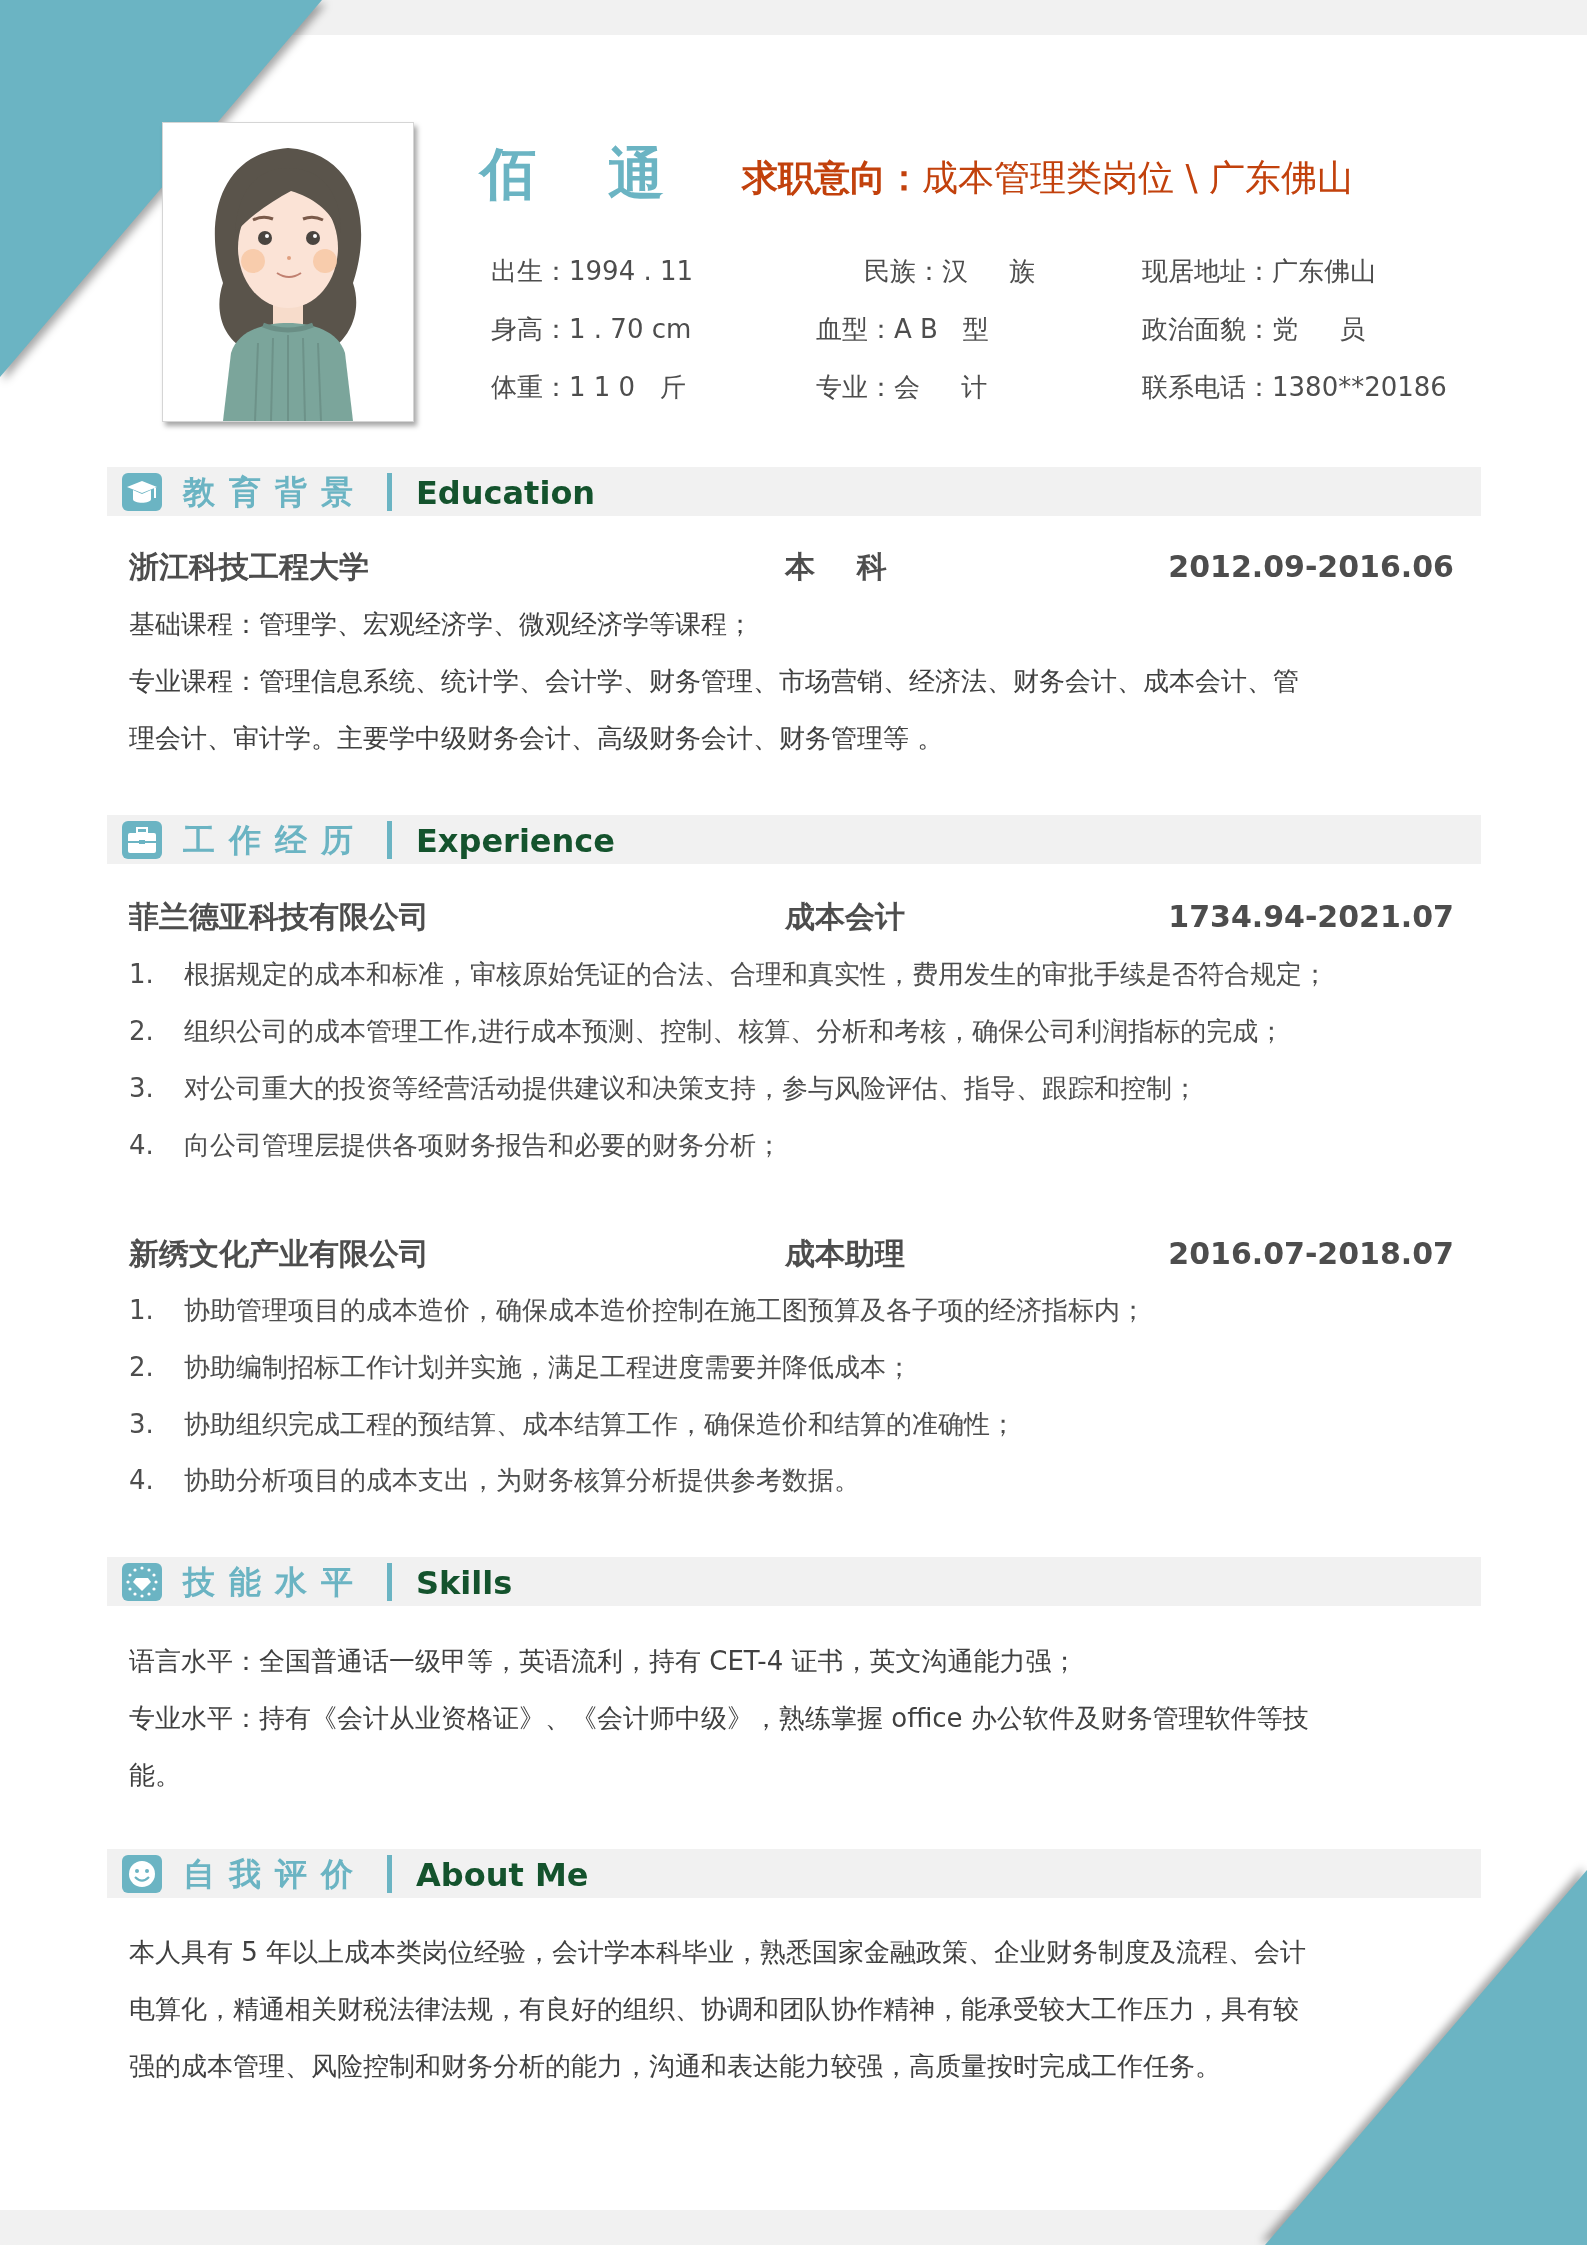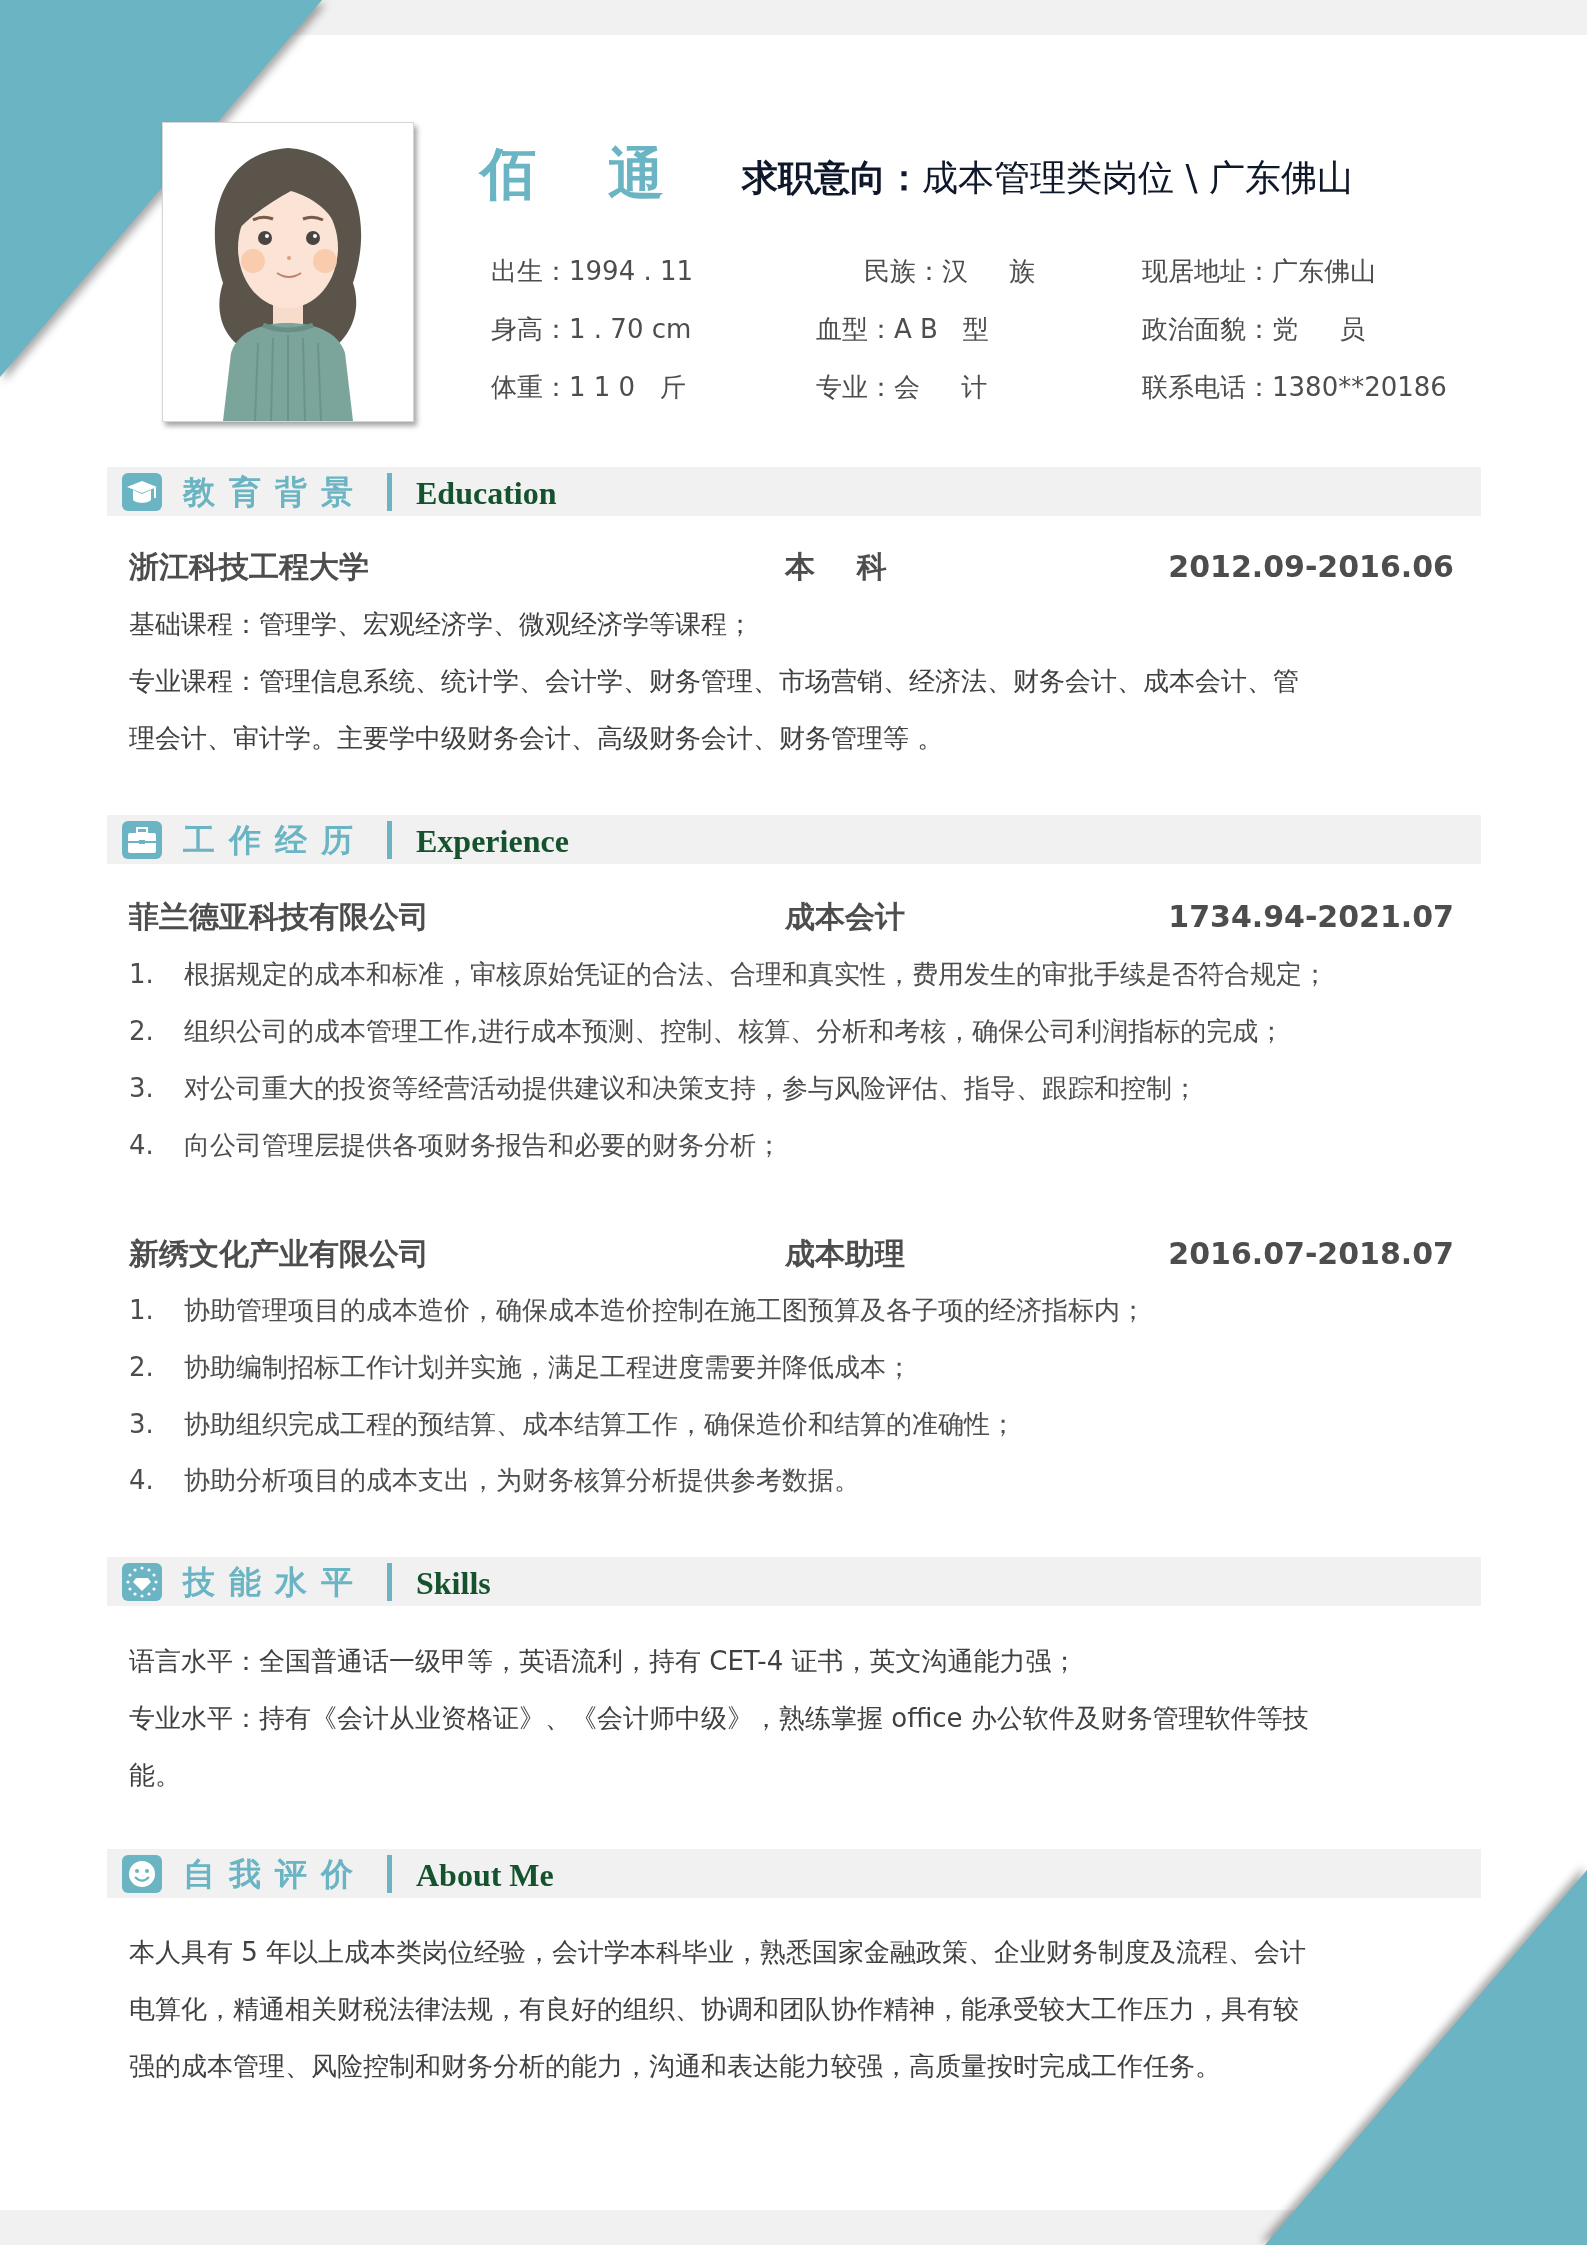--- a/index.html
+++ b/index.html
@@ -23,27 +23,27 @@
     position:absolute; left:162px; top:122px; width:250px; height:298px;
     background:#fff; border:1px solid #d5d5d5;
     box-shadow:3px 4px 5px rgba(0,0,0,0.35);
     overflow:hidden;
   }
   .name {
     position:absolute; left:480px; top:138px; font-size:56px; font-weight:bold;
     color:#6bb4c3; letter-spacing:72px; white-space:nowrap; line-height:72px;
   }
   .intent {
-    position:absolute; left:742px; top:156px; font-size:36px; color:#0f172a;
+    position:absolute; left:742px; top:156px; font-size:36px; color:#c2410c;
     white-space:nowrap; line-height:44px;
   }
   .intent .lbl { font-weight:bold; }
   .info { position:absolute; font-size:26px; line-height:34px; color:#4d4d4d; white-space:pre; }
   .sec-bar {
-    position:absolute; left:107px; width:1374px; height:49px; background:#f1f1f1;font-family:Liberation Serif, serif;
+    position:absolute; left:107px; width:1374px; height:49px; background:#f1f1f1;
   }
   .sec-icon {
     position:absolute; left:15px; top:6px; width:40px; height:38px; background:#6bb4c3;
     border-radius:6px;
   }
   .sec-icon svg { position:absolute; left:0; top:0; }
   .sec-cn {
     position:absolute; left:76px; top:4px; font-size:32px; font-weight:bold; color:#6bb4c3;
     letter-spacing:14px; line-height:42px; white-space:nowrap;
   }

